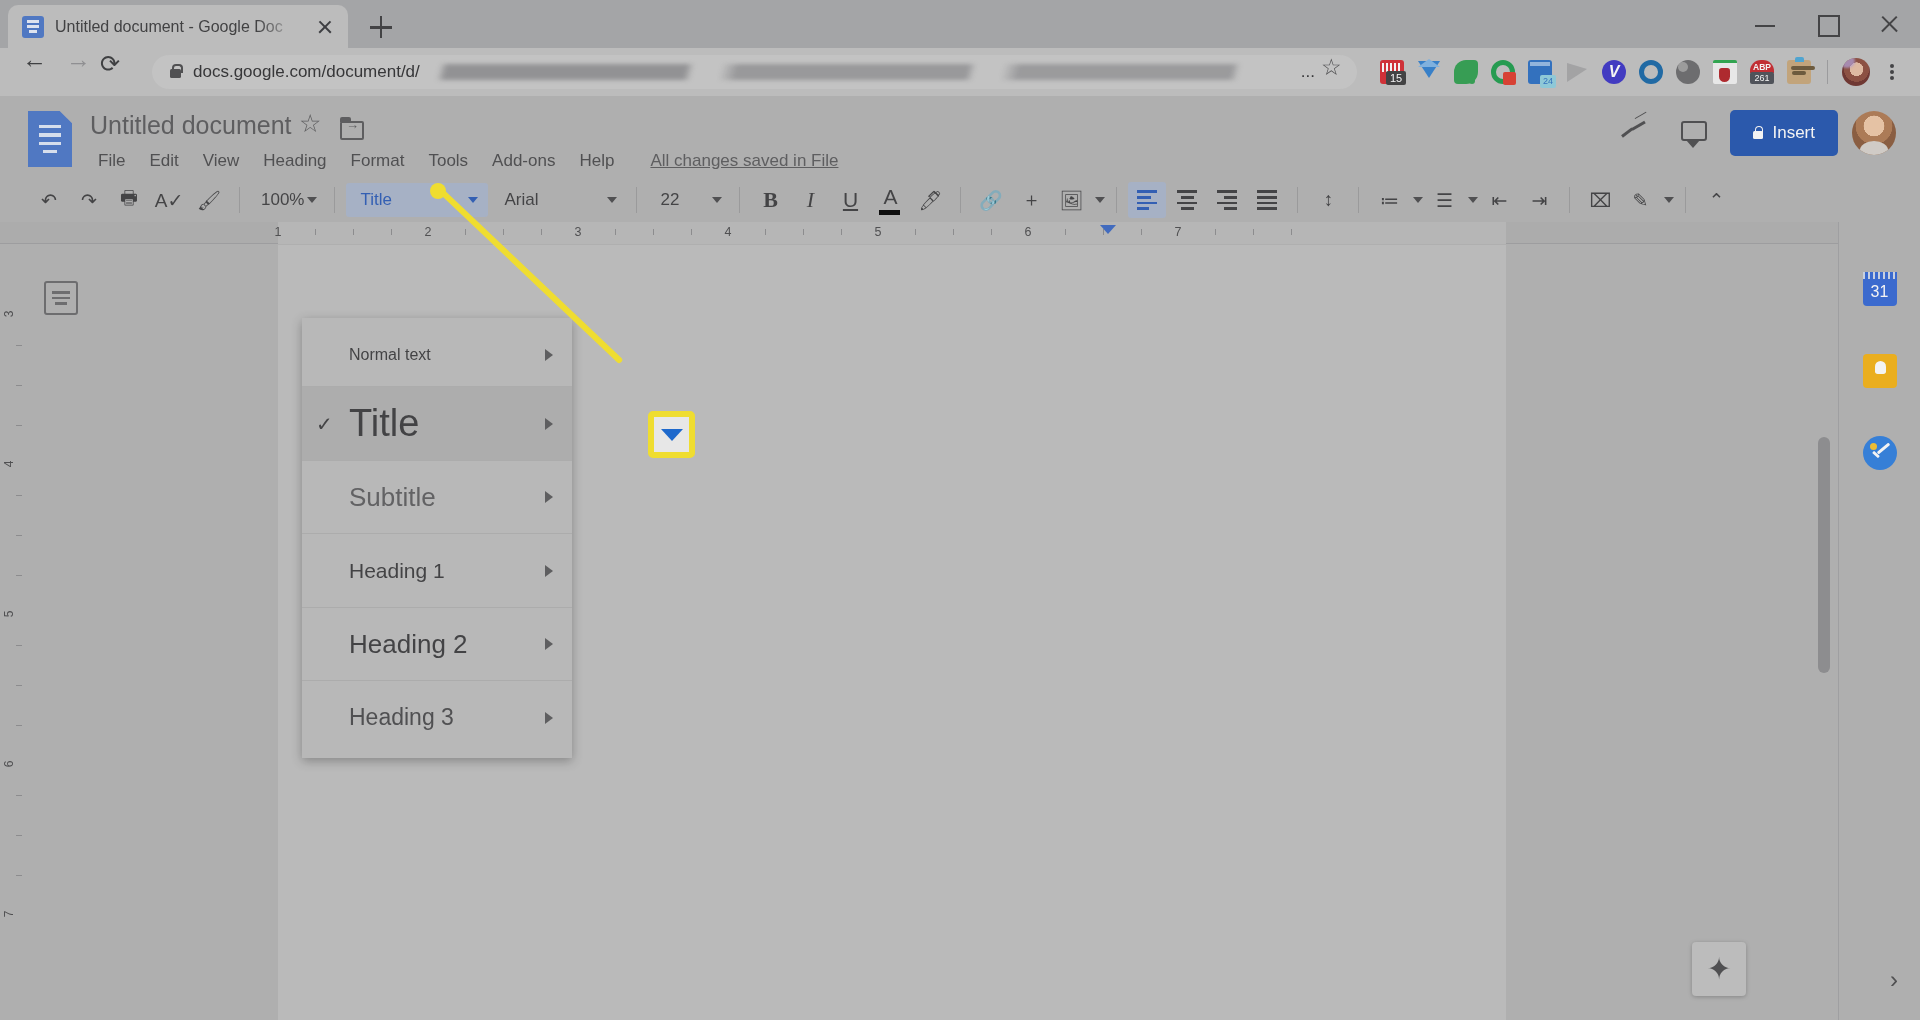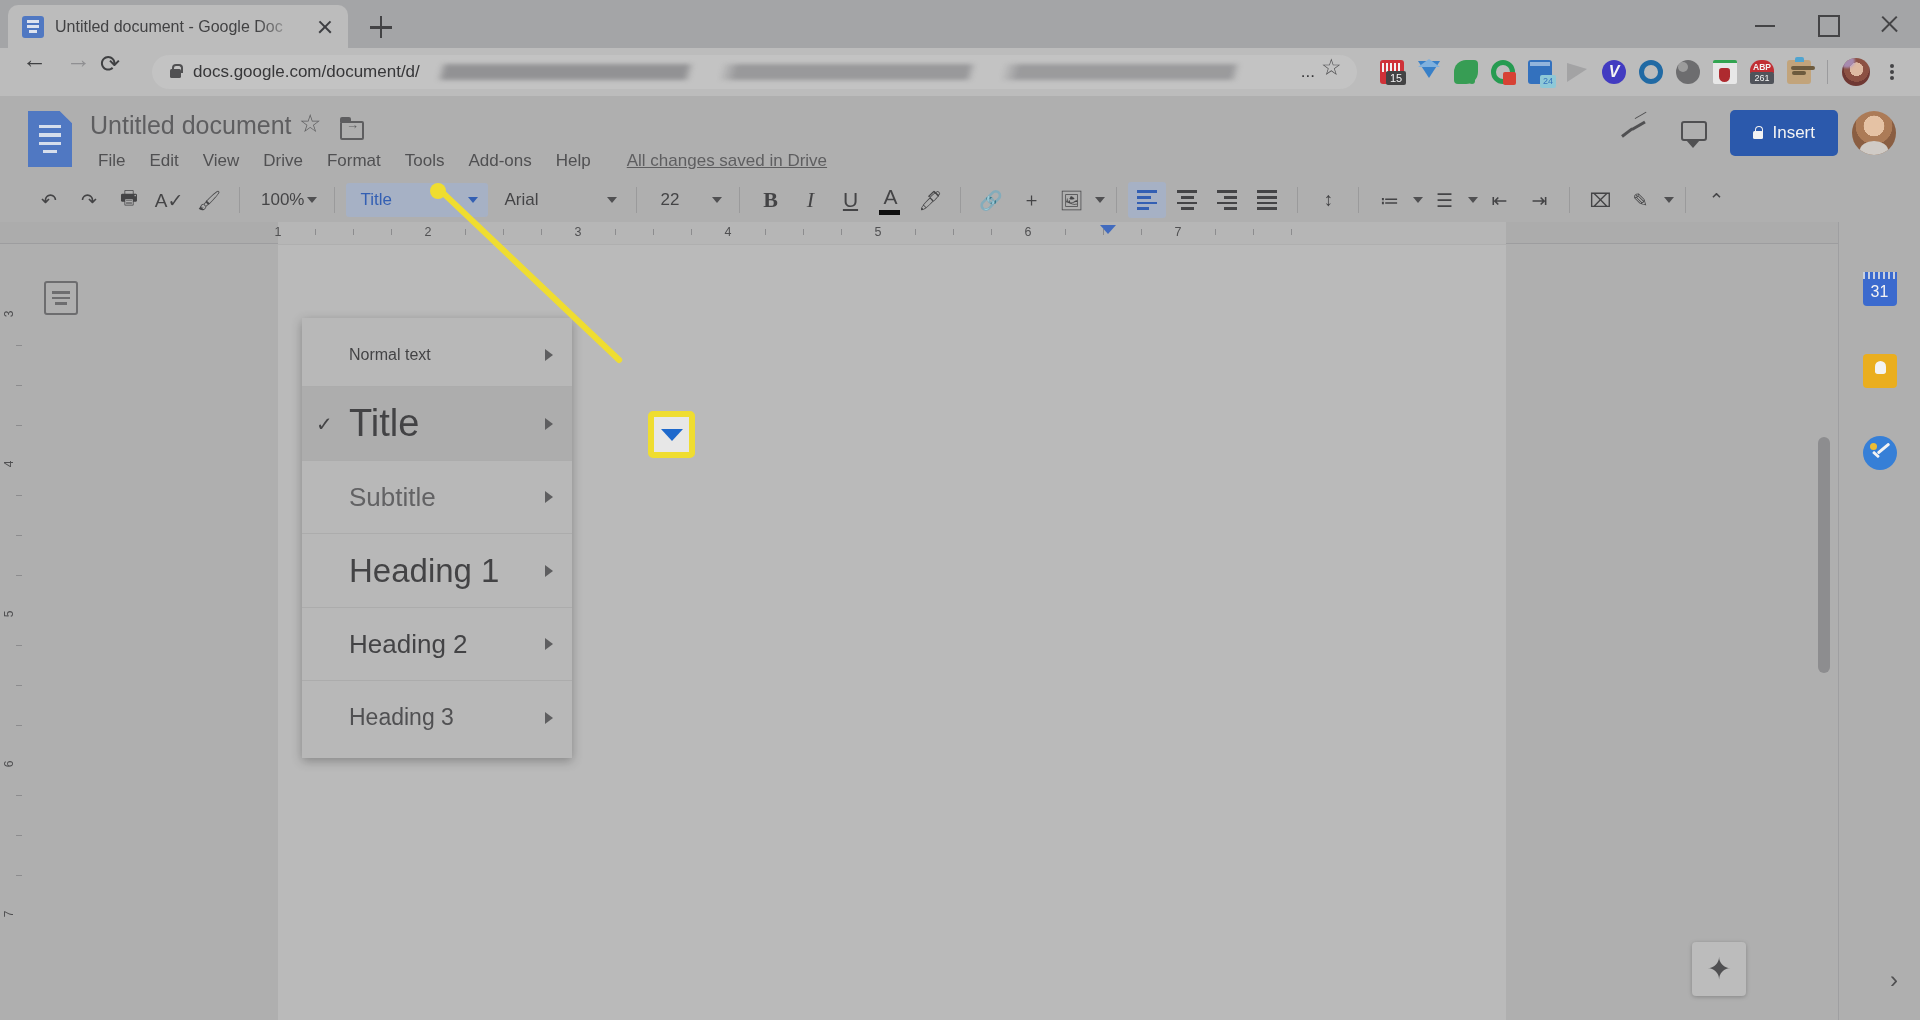--- a/index.html
+++ b/index.html
@@ -427,21 +427,21 @@
   }
   .sm-label { color:#3c3c3e; white-space:nowrap; }
 
   .sm-normal  { height: 63px; }
   .sm-normal  .sm-label { font-size: 16px; color:#3c3c3e; }
   .sm-title   { height: 74px; }
   .sm-title   .sm-label { font-size: 38px; }
   .sm-subtitle{ height: 73px; }
   .sm-subtitle .sm-label { font-size: 26px; color:#5e5e60; }
   .sm-h1      { height: 74px; }
-  .sm-h1      .sm-label { font-size: 33px; }
+  .sm-h1      .sm-label { font-size: 21px; }
   .sm-h2      { height: 73px; }
   .sm-h2      .sm-label { font-size: 26px; }
   .sm-h3      { height: 73px; }
   .sm-h3      .sm-label { font-size: 23px; color:#4a4a4c; }
   .sm-h4      { height: 73px; }
   .sm-h4      .sm-label { font-size: 20px; color:#5e5e60; }
   .sm-options { height: 64px; }
   .sm-options .sm-label { font-size: 20px; color:#3c3c3e; }
 
   
@@ -576,26 +576,26 @@
       <div class="doc-title">Untitled document</div>
       <div class="title-icons">
         <span class="ti ti-star"></span>
         <span class="ti ti-move"></span>
       </div>
 
       <div class="menubar">
         <span class="menuitem">File</span>
         <span class="menuitem">Edit</span>
         <span class="menuitem">View</span>
-        <span class="menuitem">Drive</span>
+        <span class="menuitem">Heading</span>
         <span class="menuitem">Format</span>
         <span class="menuitem">Tools</span>
         <span class="menuitem">Add-ons</span>
         <span class="menuitem">Help</span>
-        <span class="savestate">All changes saved in Drive</span>
+        <span class="savestate">All changes saved in File</span>
       </div>
 
       <div class="head-right">
         <span class="hr-icon trend"></span>
         <span class="hr-icon">
             <span class="cmt"></span>
           </span>
         <span class="share-btn">
           <span class="share-lock"></span>
           <span>Insert</span>

